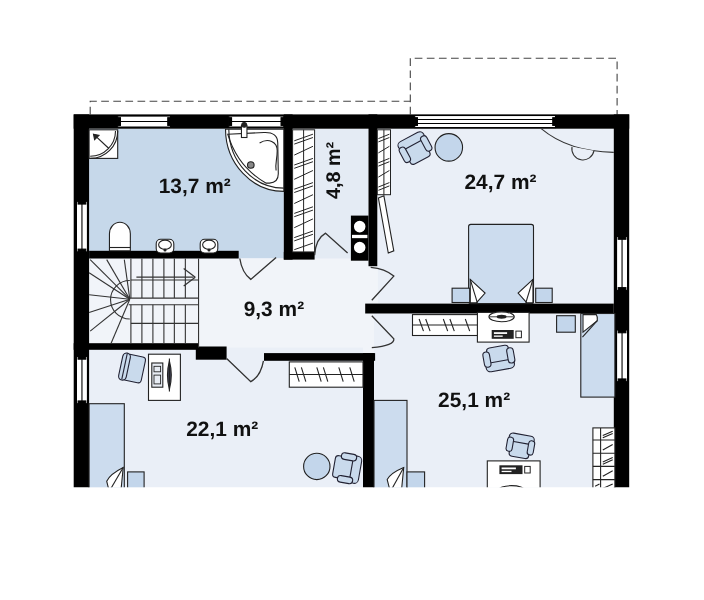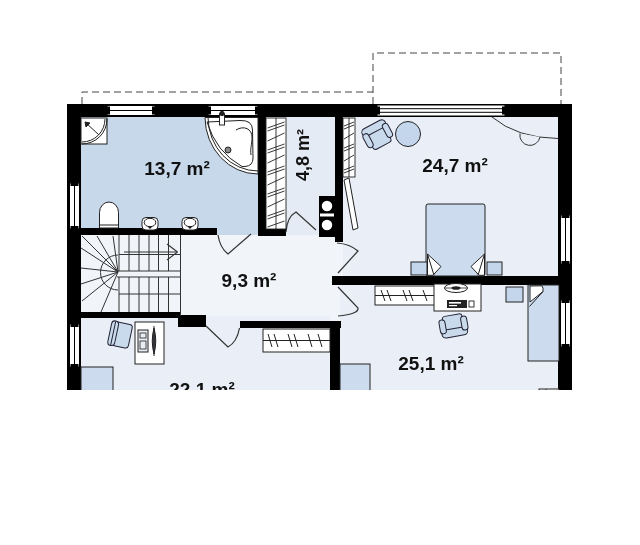--- a/index.html
+++ b/index.html
@@ -1,16 +1,16 @@
 <!DOCTYPE html>
 <html><head>
 <meta charset="utf-8">
 <style>
   html,body{margin:0;padding:0;background:#ffffff;}
-  .wrap{width:640px;height:390px;position:relative;overflow:hidden;}
+  .wrap{width:640px;height:443px;position:relative;overflow:hidden;}
   text{font-family:"Liberation Sans",sans-serif;font-weight:bold;fill:#111;}
 </style>
 </head>
 <body>
 <div class="wrap">
 <svg width="640" height="545" viewBox="0 0 640 545" xmlns="http://www.w3.org/2000/svg" shape-rendering="auto">
 
 <rect x="0" y="0" width="640" height="545" fill="#ffffff"></rect>
 
 <rect x="81" y="117" width="177" height="118" fill="#c6d8ea"></rect>

